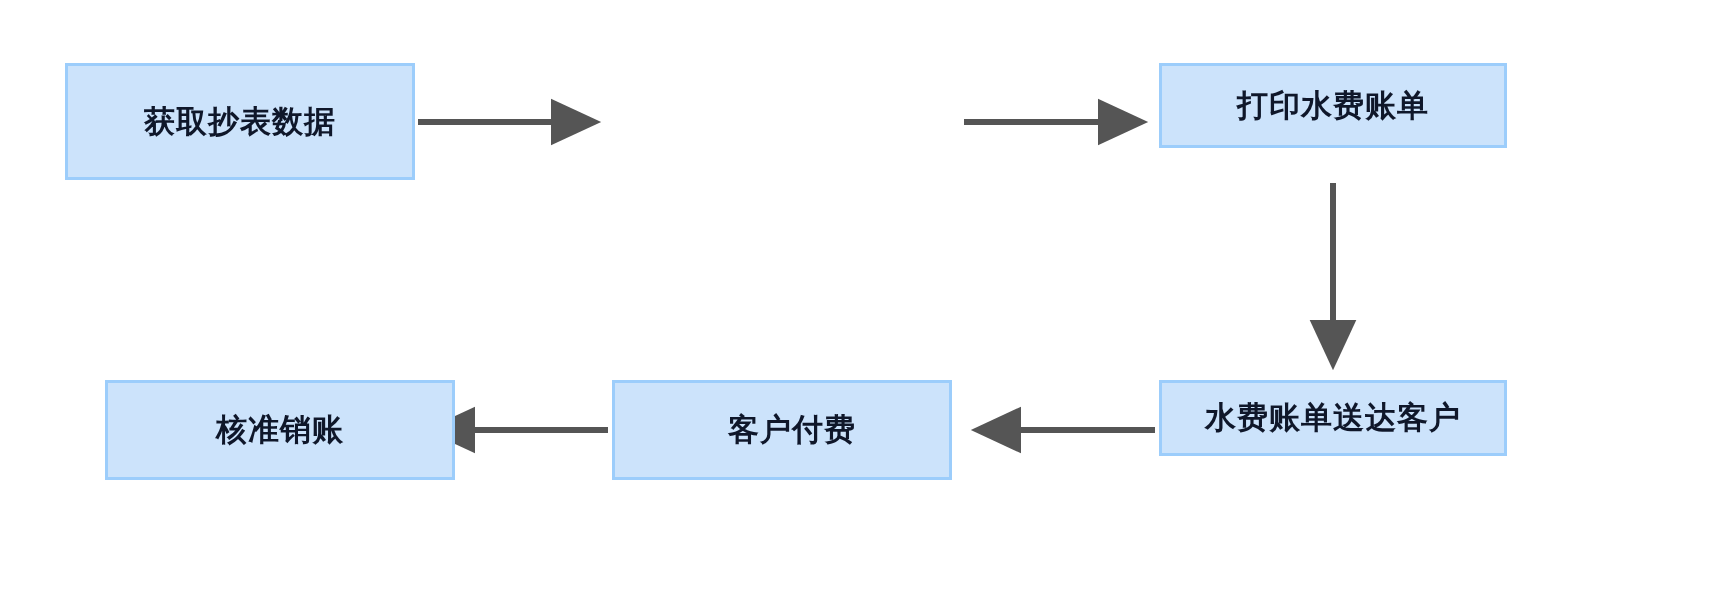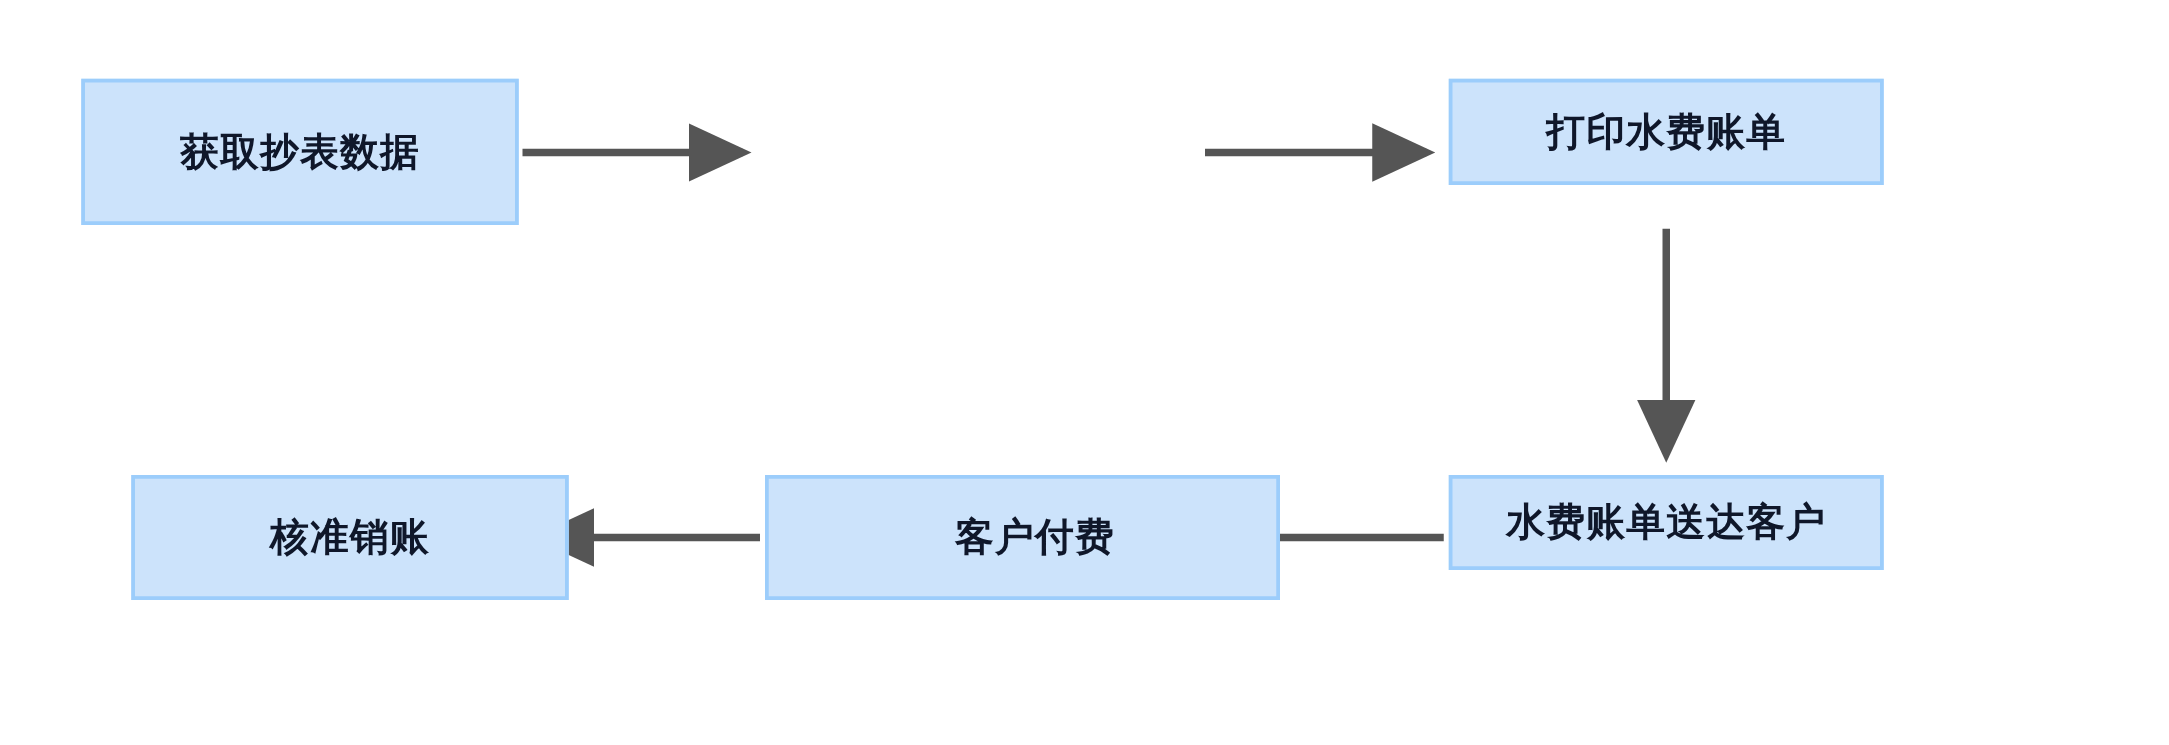--- a/index.html
+++ b/index.html
@@ -85,21 +85,21 @@
 
 
   <div class="node" style="left:1159px; top:63px; width:348px; height:85px;">
     <span class="node-label">打印水费账单</span>
   </div>
 
   <div class="node" style="left:65px; top:380px; width:350px; height:100px;margin-left:40px;">
     <span class="node-label">核准销账</span>
   </div>
 
-  <div class="node" style="left:612px; top:380px; width:412px; height:100px;padding-left:20px;">
+  <div class="node" style="left:612px; top:380px; width:340px; height:100px;padding-left:20px;">
     <span class="node-label">客户付费</span>
   </div>
 
   <div class="node" style="left:1159px; top:380px; width:348px; height:76px;">
     <span class="node-label">水费账单送达客户</span>
   </div>
 
 </div>
 
 </body></html>

